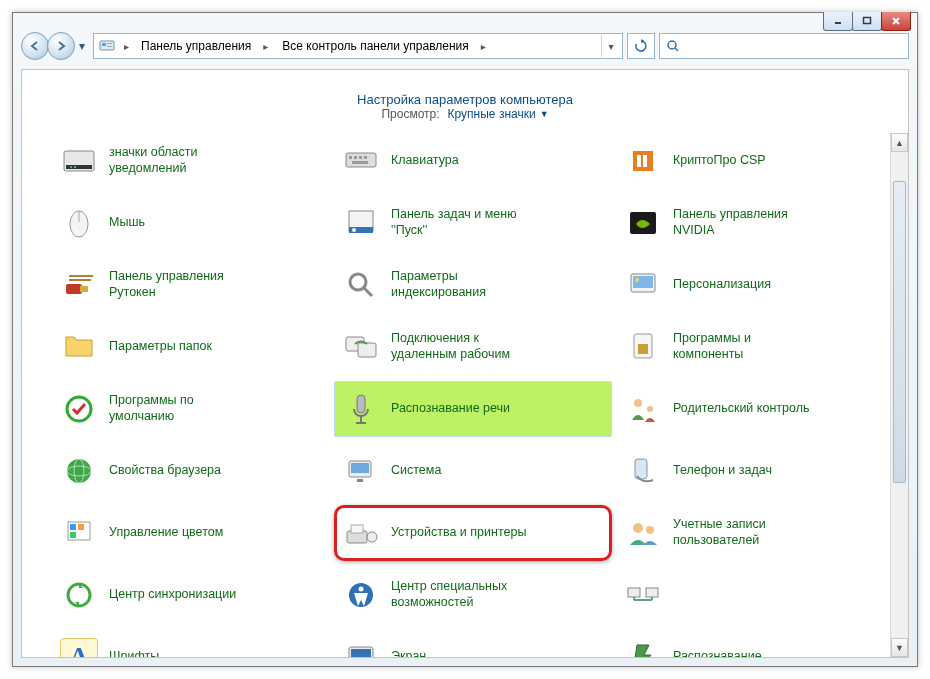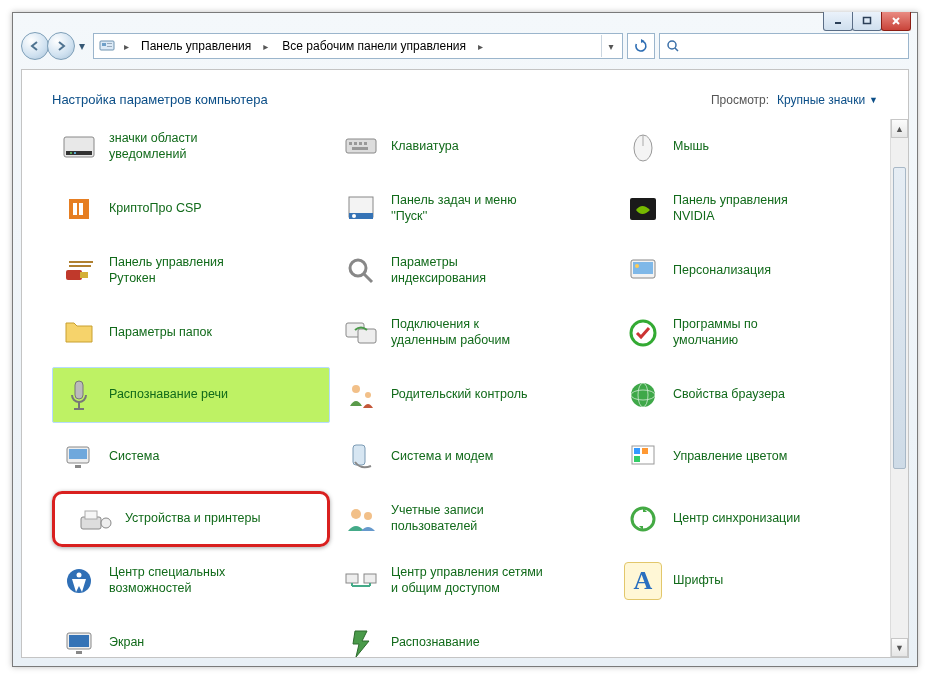--- a/index.html
+++ b/index.html
@@ -24,31 +24,31 @@
   .crumb span{padding:0 6px;white-space:nowrap;color:#000;}
   .crumb .arrow{color:#555;font-size:10px;}
   .addr-spacer{flex:1}
   .addr-drop{width:18px;height:22px;display:flex;align-items:center;justify-content:center;border-left:1px solid #cbd6e0;color:#555;font-size:10px;}
   .refresh {width:26px;height:24px;border:1px solid #9bb5cc;background:#fff;display:flex;align-items:center;justify-content:center;color:#2b5aa0;}
   .searchbox {width:240px;height:24px;border:1px solid #9bb5cc;background:#fff;display:flex;align-items:center;padding:0 4px;}
   .searchbox input{flex:1;border:none;outline:none;font:inherit;color:#777;font-style:italic;background:transparent;}
   .searchbox .sicon{width:18px;color:#3a6fa8;display:flex;align-items:center;justify-content:center;}
   
   .content {position:absolute;top:56px;left:8px;right:8px;bottom:8px;background:#fff;border:1px solid #c4c4c4;display:flex;flex-direction:column;}
-  .content-header {display:flex;align-items:center;justify-content:space-between;padding:22px 30px 12px 30px;}
+  .content-header {display:flex;align-items:center;justify-content:space-between;padding:22px 30px 12px 30px;flex-direction:column;}
   .content-header h1{font-size:13px;font-weight:400;color:#0b4e87;margin:0;}
   .view-by {display:flex;align-items:center;gap:8px;font-size:12px;}
   .view-by .lbl{color:#555;}
   .view-by .link{color:#0b4e87;cursor:pointer;display:flex;align-items:center;gap:4px;}
   .view-by .link .tri{font-size:9px;}
   .grid-wrap {flex:1;overflow:hidden;padding:0 14px 0 30px;position:relative;}
   .grid {display:grid;grid-template-columns:repeat(3,1fr);column-gap:4px;row-gap:6px;}
   .item {display:flex;align-items:center;gap:10px;padding:4px 6px;min-height:46px;border:1px solid transparent;cursor:pointer;}
   .item.hover {background:#bef264;border-color:#b6dbff;border-radius:2px;}
-  .item.highlight {position:relative;border:3px solid #d9201f;border-radius:10px;box-shadow:0 1px 4px rgba(0,0,0,.35);padding:2px 20px;}
+  .item.highlight {position:relative;border:3px solid #d9201f;border-radius:10px;box-shadow:0 1px 4px rgba(0,0,0,.35);padding:2px 4px;}
   .item .icon {width:40px;height:40px;flex-shrink:0;display:flex;align-items:center;justify-content:center;}
   .item .label {color:#116a1a;font-size:12.5px;line-height:1.25;white-space:pre-line;}
   .scrollbar {position:absolute;right:0;top:0;bottom:0;width:17px;background:#f0f0f0;border-left:1px solid #dcdcdc;}
   .sb-btn{height:17px;background:linear-gradient(#fcfcfc,#e6e6e6);border:1px solid #c7c7c7;display:flex;align-items:center;justify-content:center;color:#555;font-size:9px;}
   .sb-thumb{position:absolute;left:2px;right:2px;top:48px;height:300px;background:linear-gradient(#e6edf4,#cedbe7);border:1px solid #a8b8c7;border-radius:2px;}
   
   .ibox{width:36px;height:36px;border-radius:4px;display:flex;align-items:center;justify-content:center;font-size:18px;}
 </style>
 </head>
 <body>
@@ -99,21 +99,21 @@
               <rect x="8" y="4" width="5" height="1" fill="#9ab"></rect>
               <rect x="8" y="7" width="5" height="1" fill="#9ab"></rect>
             </svg>
         </span>
         <div class="crumb">
           <span class="arrow">▸</span>
           <span>Панель управления</span>
           <span class="arrow">▸</span>
         </div>
         <div class="crumb">
-          <span>Все рабочим панели управления</span>
+          <span>Все контроль панели управления</span>
           <span class="arrow">▸</span>
         </div>
         <div class="addr-spacer"></div>
         <div class="addr-drop">▾</div>
       </div>
       <div class="refresh">
         <svg width="14" height="14">
             <path d="M7 2 A5 5 0 1 1 2.3 5" fill="none" stroke="#2d6db3" stroke-width="1.6"></path>
             <path d="M7 0 L7 4 L10.5 2 Z" fill="#2d6db3"></path>
           </svg>
@@ -167,43 +167,43 @@
                     <rect x="20" y="5" width="3" height="3" fill="#999"></rect>
                     <rect x="8" y="10" width="16" height="3" fill="#999"></rect>
                   </svg>
                 </div>
               </span>
               <span class="label">Клавиатура</span>
             </div>
             <div class="item">
               <span class="icon">
                 <div class="ibox" style="">
-                  <svg width="28" height="34">
-                    <ellipse cx="14" cy="18" rx="9" ry="13" fill="#f4f4f4" stroke="#999"></ellipse>
-                    <line x1="14" y1="5" x2="14" y2="16" stroke="#aaa"></line>
-                  </svg>
-                </div>
-              </span>
-              <span class="label">Мышь</span>
-            </div>
-            <div class="item">
-              <span class="icon">
-                <div class="ibox" style="">
                   <svg width="28" height="28">
                     <rect x="4" y="4" width="20" height="20" fill="#e67e22"></rect>
                     <rect x="8" y="8" width="4" height="12" fill="#fff"></rect>
                     <rect x="14" y="8" width="4" height="12" fill="#fff"></rect>
                   </svg>
                 </div>
               </span>
               <span class="label">КриптоПро CSP</span>
             </div>
             <div class="item">
               <span class="icon">
                 <div class="ibox" style="">
+                  <svg width="28" height="34">
+                    <ellipse cx="14" cy="18" rx="9" ry="13" fill="#f4f4f4" stroke="#999"></ellipse>
+                    <line x1="14" y1="5" x2="14" y2="16" stroke="#aaa"></line>
+                  </svg>
+                </div>
+              </span>
+              <span class="label">Мышь</span>
+            </div>
+            <div class="item">
+              <span class="icon">
+                <div class="ibox" style="">
                   <svg width="32" height="28">
                     <rect x="4" y="2" width="24" height="20" fill="#f3f3f3" stroke="#888"></rect>
                     <rect x="4" y="18" width="24" height="6" fill="#3573b6"></rect>
                     <circle cx="9" cy="21" r="2" fill="#fff"></circle>
                   </svg>
                 </div>
               </span>
               <span class="label">Панель задач и меню
 ''Пуск''</span>
             </div>
@@ -271,20 +271,32 @@
                 <div class="ibox" style="">
                   <svg width="34" height="28">
                     <rect x="2" y="4" width="18" height="14" rx="2" fill="#eee" stroke="#888"></rect>
                     <rect x="14" y="10" width="18" height="14" rx="2" fill="#eee" stroke="#888"></rect>
                     <path d="M11 11 Q17 6 23 11" fill="none" stroke="#4a9a4a" stroke-width="2"></path>
                   </svg>
                 </div>
               </span>
               <span class="label">Подключения к
 удаленным рабочим</span>
+            </div>
+            <div class="item">
+              <span class="icon">
+                <div class="ibox" style="">
+                  <svg width="30" height="30">
+                    <rect x="6" y="2" width="18" height="24" rx="2" fill="#f6f6f6" stroke="#999"></rect>
+                    <rect x="10" y="12" width="10" height="10" fill="#c8a030"></rect>
+                  </svg>
+                </div>
+              </span>
+              <span class="label">Программы и
+компоненты</span>
             </div>
             <div class="item">
               <span class="icon">
                 <div class="ibox" style="">
                   <svg width="30" height="30">
                     <circle cx="15" cy="15" r="12" fill="none" stroke="#3a3" stroke-width="3"></circle>
                     <path d="M9 15 L13 19 L21 10" fill="none" stroke="#c33" stroke-width="3"></path>
                   </svg>
                 </div>
               </span>
@@ -343,21 +355,21 @@
             </div>
             <div class="item">
               <span class="icon">
                 <div class="ibox" style="">
                   <svg width="28" height="30">
                     <rect x="6" y="3" width="12" height="20" rx="3" fill="#d7e6f2" stroke="#7a9ab4"></rect>
                     <path d="M8 20 Q14 28 24 24" fill="none" stroke="#888" stroke-width="2"></path>
                   </svg>
                 </div>
               </span>
-              <span class="label">Система и модем</span>
+              <span class="label">Телефон и задач</span>
             </div>
             <div class="item">
               <span class="icon">
                 <div class="ibox" style="">
                   <svg width="32" height="30">
                     <rect x="5" y="4" width="22" height="18" fill="#fff" stroke="#999"></rect>
                     <rect x="7" y="6" width="6" height="6" fill="#39f"></rect>
                     <rect x="15" y="6" width="6" height="6" fill="#f93"></rect>
                     <rect x="7" y="14" width="6" height="6" fill="#3c6"></rect>
                   </svg>
@@ -420,22 +432,20 @@
                 <div class="ibox" style="">
                   <svg width="34" height="26">
                     <rect x="2" y="6" width="12" height="9" fill="#eee" stroke="#888"></rect>
                     <rect x="20" y="6" width="12" height="9" fill="#eee" stroke="#888"></rect>
                     <line x1="8" y1="18" x2="26" y2="18" stroke="#4a8" stroke-width="2"></line>
                     <line x1="8" y1="15" x2="8" y2="18" stroke="#4a8" stroke-width="2"></line>
                     <line x1="26" y1="15" x2="26" y2="18" stroke="#4a8" stroke-width="2"></line>
                   </svg>
                 </div>
               </span>
-              <span class="label">Центр управления сетями
-и общим доступом</span>
             </div>
             <div class="item">
               <span class="icon">
                 <div class="ibox" style="background:#fff7d6;border:1px solid #e2c76b;">
                   <span style="font:bold 26px Georgia;color:#2a6fbf">A</span>
                 </div>
               </span>
               <span class="label">Шрифты</span>
             </div>
             <div class="item">

